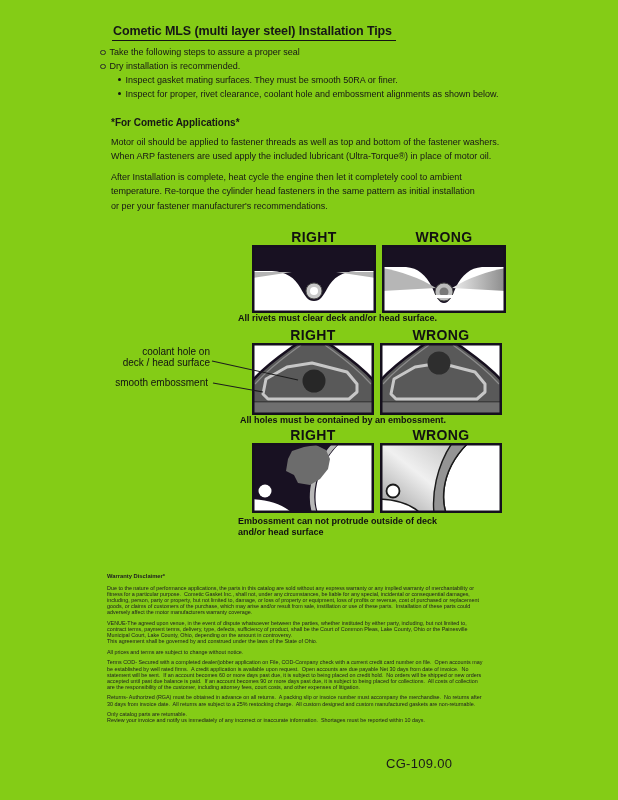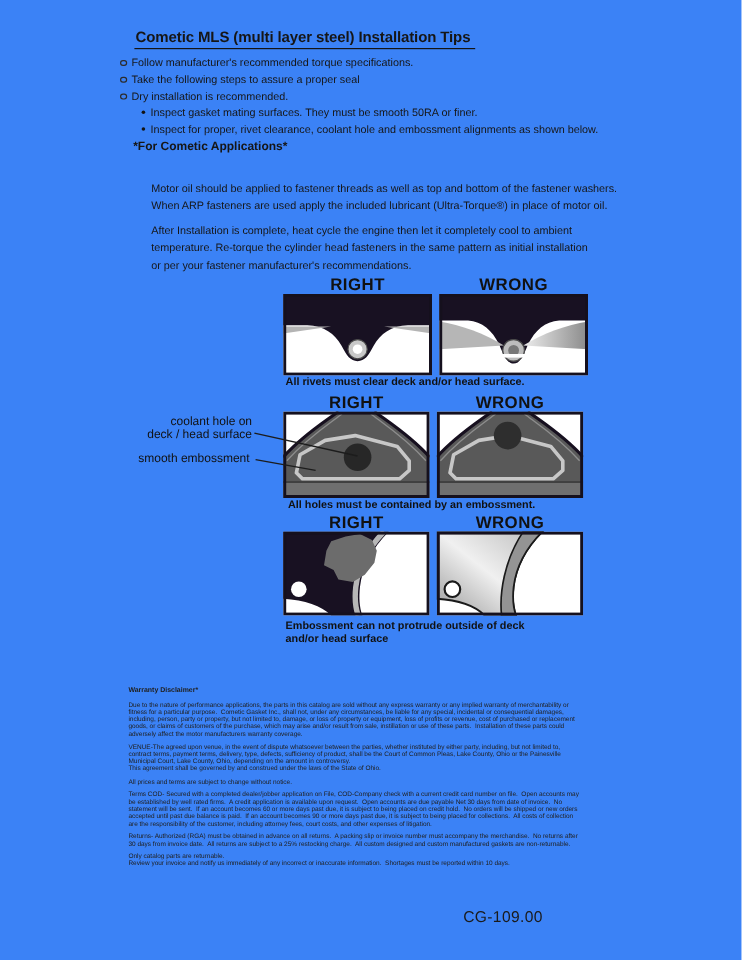--- a/index.html
+++ b/index.html
@@ -1,58 +1,54 @@
 <!DOCTYPE html>
 <html><head>
 <meta charset="utf-8">
 <style>
   html,body{margin:0;padding:0;background:#fff;}
   .page{
-    position:relative;width:618px;height:800px;background:#3b82f6;overflow:hidden;
+    position:relative;width:618px;height:800px;background:#84cc16;overflow:hidden;
     font-family:"Liberation Sans","DejaVu Sans",sans-serif;color:#161616;
   }
   .title{
     position:absolute;left:112px;top:24px;margin:0;
     font-size:12.5px;font-weight:700;letter-spacing:-0.1px;
     border-bottom:1.6px solid #141414;padding:0 4px 2px 1px;display:inline-block;
   }
   .bullets{position:absolute;left:100px;top:45px;font-size:9px;line-height:14px;}
   .b-row{display:flex;align-items:flex-start;}
   .b-row.sub{margin-left:18px;}
   .open-dot{width:3.6px;height:3.6px;border:1px solid #2c2c2c;border-radius:50%;margin:4.6px 4px 0 0;flex:none;}
   .fill-dot{width:3.4px;height:3.4px;background:#141414;border-radius:50%;margin:5px 4px 0 0;flex:none;}
   .h2{position:absolute;left:111px;top:117px;margin:0;font-size:10px;font-weight:700;}
-  .para{position:absolute;left:111px;margin:15px;font-size:9px;line-height:14.3px;white-space:pre;}
+  .para{position:absolute;left:111px;margin:0;font-size:9px;line-height:14.3px;white-space:pre;}
   .p1{top:135px;}
   .p2{top:170px;}
   .note{top:219px;}
-  .diag-row{position:absolute;display:flex;gap:6px;}
+  .diag-row{position:absolute;display:flex;gap:6px;margin-left:16px;}
   .diag-col{display:flex;flex-direction:column;align-items:center;}
   .rw-label{font-size:14px;font-weight:700;letter-spacing:0.4px;line-height:13px;margin-bottom:1px;color:#111;}
   .diag-col svg{display:block;}
   .caption{position:absolute;font-size:9px;font-weight:700;white-space:pre;line-height:11px;color:#111;}
   .callout{position:absolute;width:110px;text-align:right;font-size:10px;line-height:11px;white-space:pre;color:#111;}
   .pointer-overlay{position:absolute;left:100px;top:330px;z-index:5;pointer-events:none;}
   .legal{position:absolute;left:107px;top:573px;width:440px;color:#202020;}
   .legal-h{font-size:5.8px;font-weight:700;margin:0 0 6px 0;}
   .legal p{font-size:5.4px;line-height:6.1px;margin:0 0 4.5px 0;white-space:pre;}
   .page-code{position:absolute;left:386px;top:756px;font-size:13px;letter-spacing:0.3px;color:#1a1a1a;}
 </style>
 </head>
 <body>
 
 <div class="page">
 
   <h1 class="title">Cometic MLS (multi layer steel) Installation Tips</h1>
 
   <div class="bullets">
-    <div class="b-row">
-      <span class="open-dot"></span>
-      <span>Follow manufacturer's recommended torque specifications.</span>
-    </div>
     <div class="b-row">
       <span class="open-dot"></span>
       <span>Take the following steps to assure a proper seal</span>
     </div>
     <div class="b-row">
       <span class="open-dot"></span>
       <span>Dry installation is recommended.</span>
     </div>
     <div class="b-row sub">
       <span class="fill-dot"></span>

